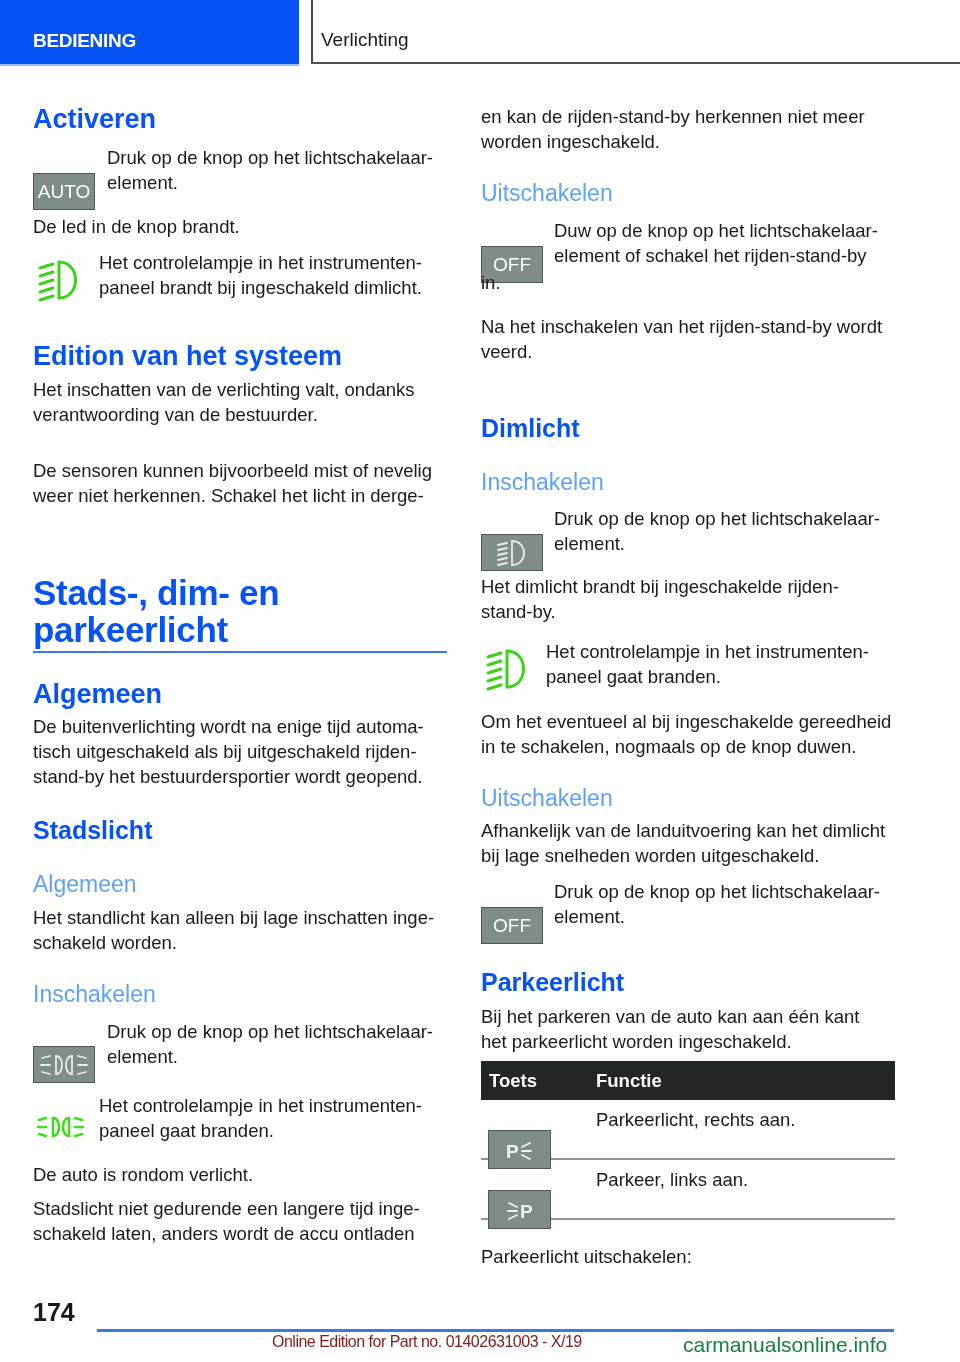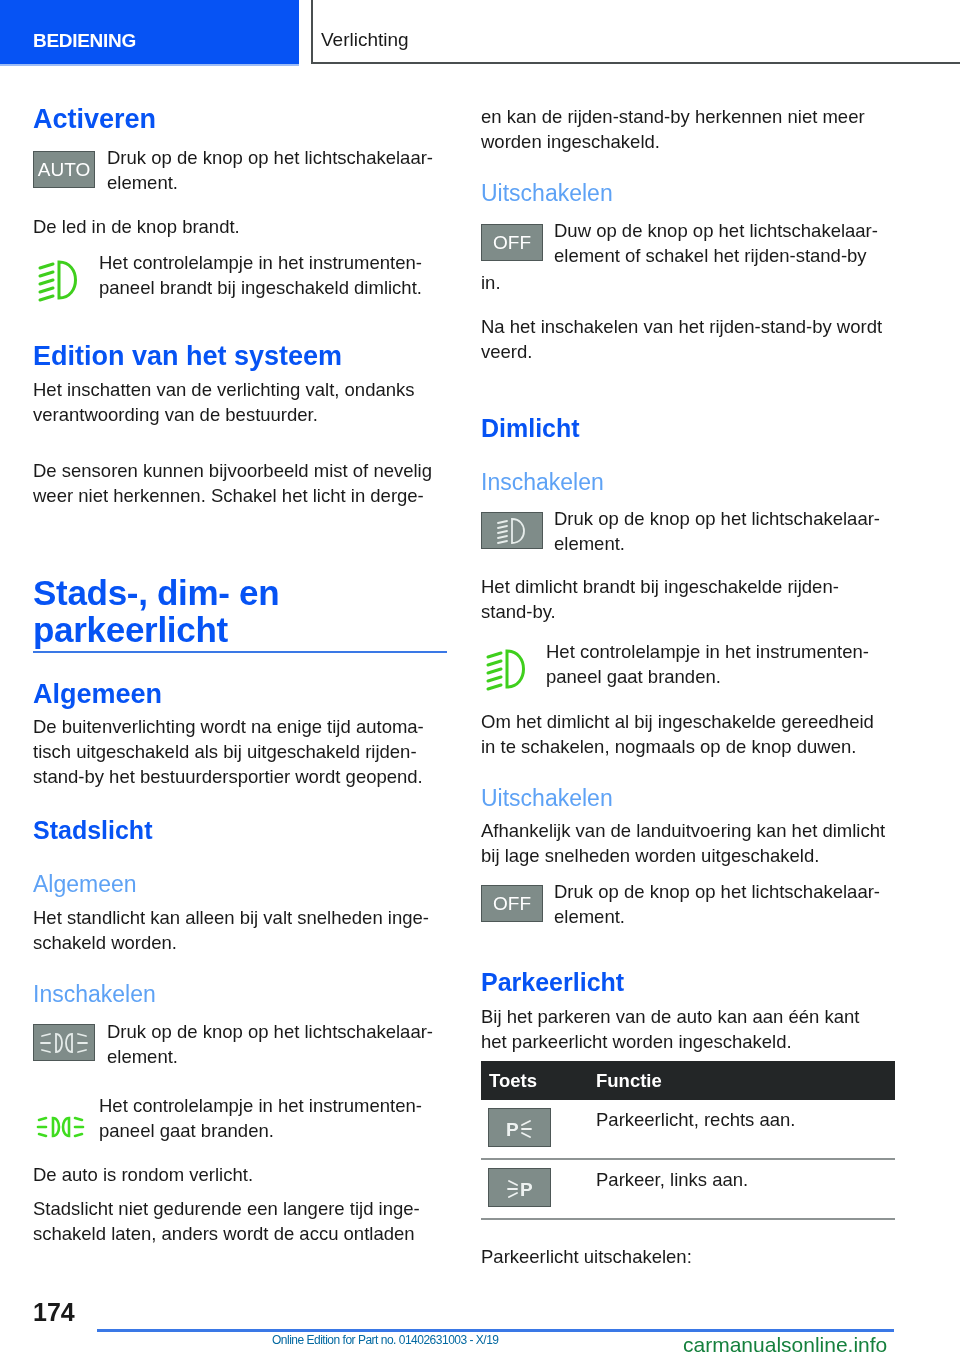--- a/index.html
+++ b/index.html
@@ -27,32 +27,33 @@
   .h3 { font-weight: bold; color: #0653f4; font-size: 25px; line-height: 30px; }
   .h4 { font-weight: normal; color: #5ea2f5; font-size: 23px; line-height: 28px; }
   .h1 { font-weight: bold; color: #0653f4; font-size: 35px; line-height: 37px; letter-spacing: -0.3px; }
   .rule { height: 2px; background: #3a78e6; }
   .p { font-size: 18.5px; line-height: 25px; color: #1a1a1a; }
   .btn-icon {
     position: absolute; left: 0; width: 62px; height: 37px;
     background: #7f8c89; border: 1px solid #4e5857; box-sizing: border-box;
     color: #fff; display: flex; align-items: center; justify-content: center;
     font-size: 19px;
+    margin-top: 22px;
   }
   .side-text { position: absolute; font-size: 18.5px; line-height: 25px; }
   .lamp { position: absolute; left: 0; }
   .table { position: absolute; left: 0; width: 414px; }
   .thead { height: 39px; background: #232627; color: #fff; font-weight: bold; font-size: 18.5px; position: relative; }
   .thead span { position: absolute; top: 9px; }
   .trow { position: relative; height: 58px; border-bottom: 2px solid #8e9494; }
   .trow .btn-icon { left: 7px; top: 8px; width: 63px; height: 39px; font-weight: bold; }
   .trow .cell { position: absolute; left: 115px; top: 8px; font-size: 18.5px; line-height: 24px; }
   .page-num { position: absolute; left: 33px; top: 1298px; font-size: 25px; font-weight: bold; color: #1a1a1a; }
   .footer-rule { position: absolute; left: 97px; top: 1329px; width: 797px; height: 3px; background: #3a78e6; }
-  .footer-text { position: absolute; left: 272px; top: 1333px; font-size: 12px; color: #0369a1; letter-spacing: -0.5px; }
+  .footer-text { position: absolute; left: 272px; top: 1333px; font-size: 16px; color: #7f1d1d; letter-spacing: -0.5px; }
   .watermark { position: absolute; left: 683px; top: 1333px; font-size: 21px; color: #15803d; }
 </style>
 </head>
 <body>
 
 <div class="header-tab"><span>BEDIENING</span></div>
 <div class="header-tab-shadow"></div>
 <div class="header-box"><span>Verlichting</span></div>
 
 <div class="col col-left">
@@ -102,21 +103,21 @@
   <div class="abs h2" style="top:678px">Algemeen</div>
   <div class="abs p" style="top:714px">
     <div>De buitenverlichting wordt na enige tijd automa-</div>
     <div>tisch uitgeschakeld als bij uitgeschakeld rijden-</div>
     <div>stand-by het bestuurdersportier wordt geopend.</div>
   </div>
 
   <div class="abs h3" style="top:815px">Stadslicht</div>
   <div class="abs h4" style="top:870px">Algemeen</div>
   <div class="abs p" style="top:905px">
-    <div>Het standlicht kan alleen bij valt snelheden inge-</div>
+    <div>Het standlicht kan alleen bij lage inschatten inge-</div>
     <div>schakeld worden.</div>
   </div>
 
   <div class="abs h4" style="top:980px">Inschakelen</div>
   <div class="btn-icon" style="top:1024px;">
     <svg width="56" height="30" viewBox="0 0 56 30">
       <g stroke="#e6ecea" stroke-width="1.8" fill="none" stroke-linecap="round">
         <path d="M20 6 C28 6 28 24 20 24 Z"></path>
           <path d="M36 6 C28 6 28 24 36 24 Z"></path>
         <line x1="6" y1="8" x2="14" y2="6"></line>
@@ -207,21 +208,21 @@
       <line x1="5" y1="28" x2="18" y2="24"></line>
         <line x1="5" y1="36" x2="18" y2="32"></line>
         <line x1="5" y1="44" x2="18" y2="40"></line>
     </g>
   </svg>
   <div class="side-text" style="left:65px; top:639px;">
     <div>Het controlelampje in het instrumenten-</div>
     <div>paneel gaat branden.</div>
   </div>
   <div class="abs p" style="top:709px">
-    <div>Om het dimlicht al bij ingeschakelde gereedheid</div>
+    <div>Om het eventueel al bij ingeschakelde gereedheid</div>
     <div>in te schakelen, nogmaals op de knop duwen.</div>
   </div>
   <div class="abs h4" style="top:784px">Uitschakelen</div>
   <div class="abs p" style="top:818px">
     <div>Afhankelijk van de landuitvoering kan het dimlicht</div>
     <div>bij lage snelheden worden uitgeschakeld.</div>
   </div>
   <div class="btn-icon" style="top:885px;">
       <span>OFF</span>
     </div>

